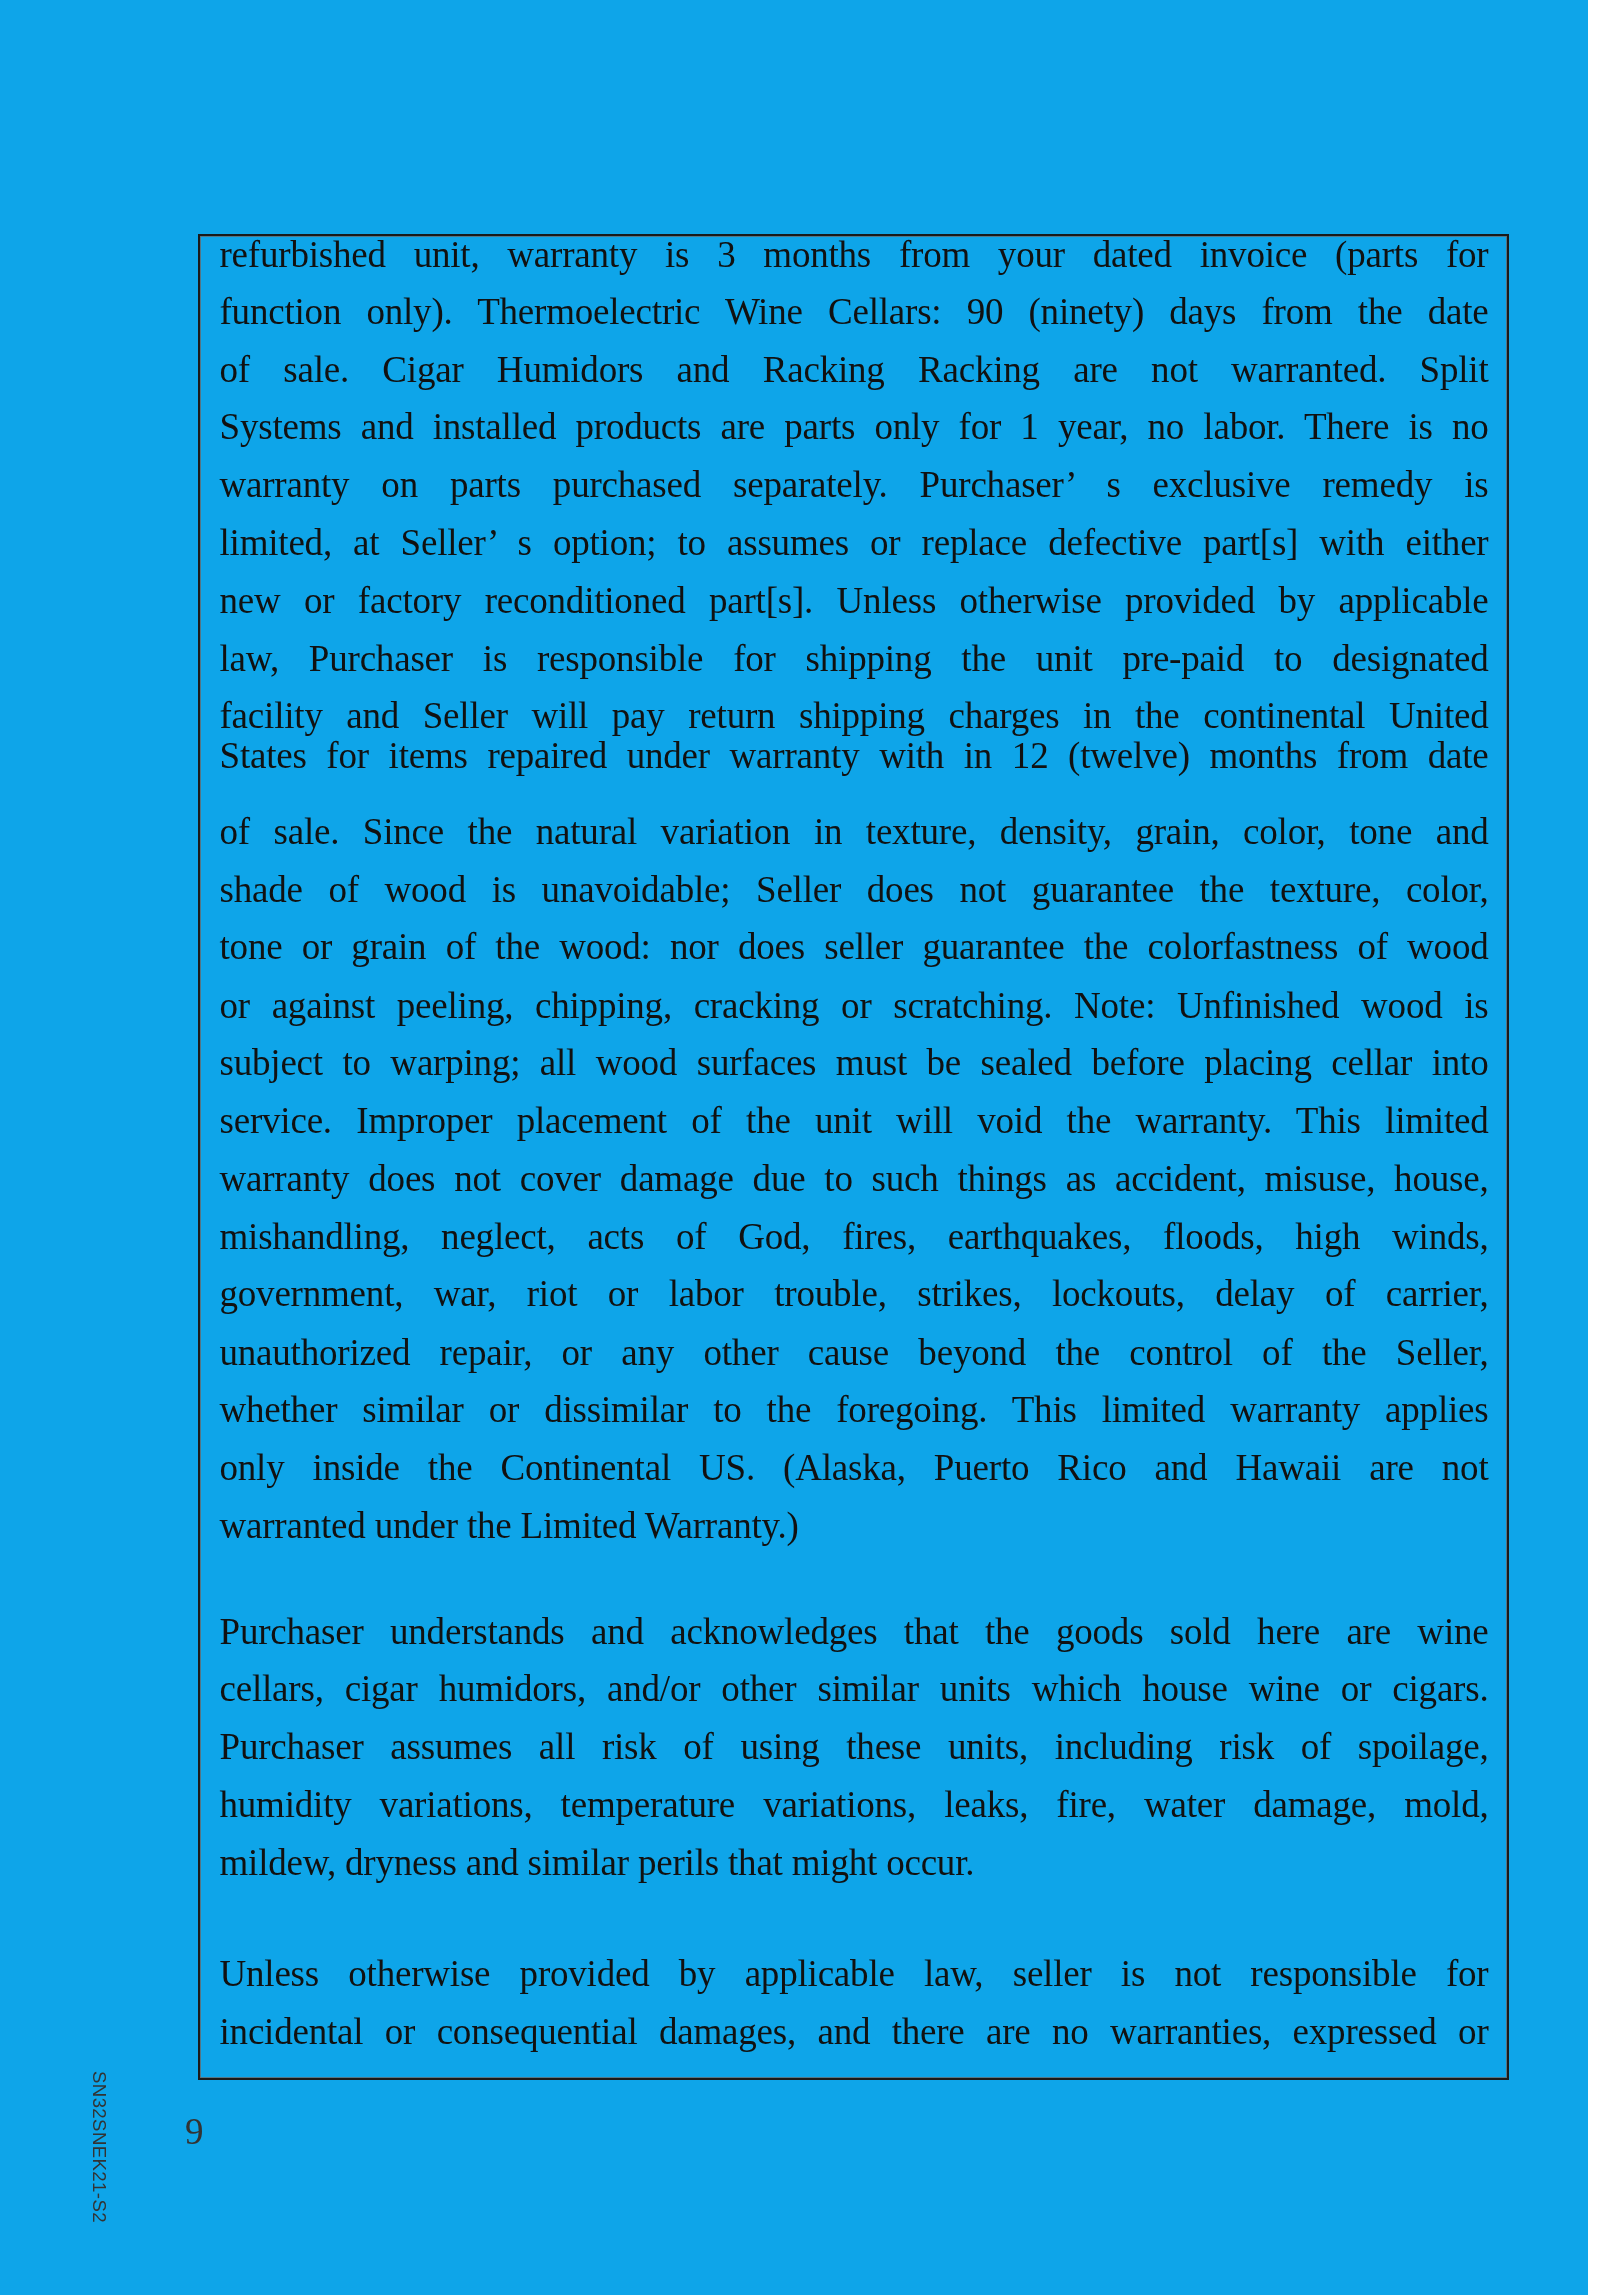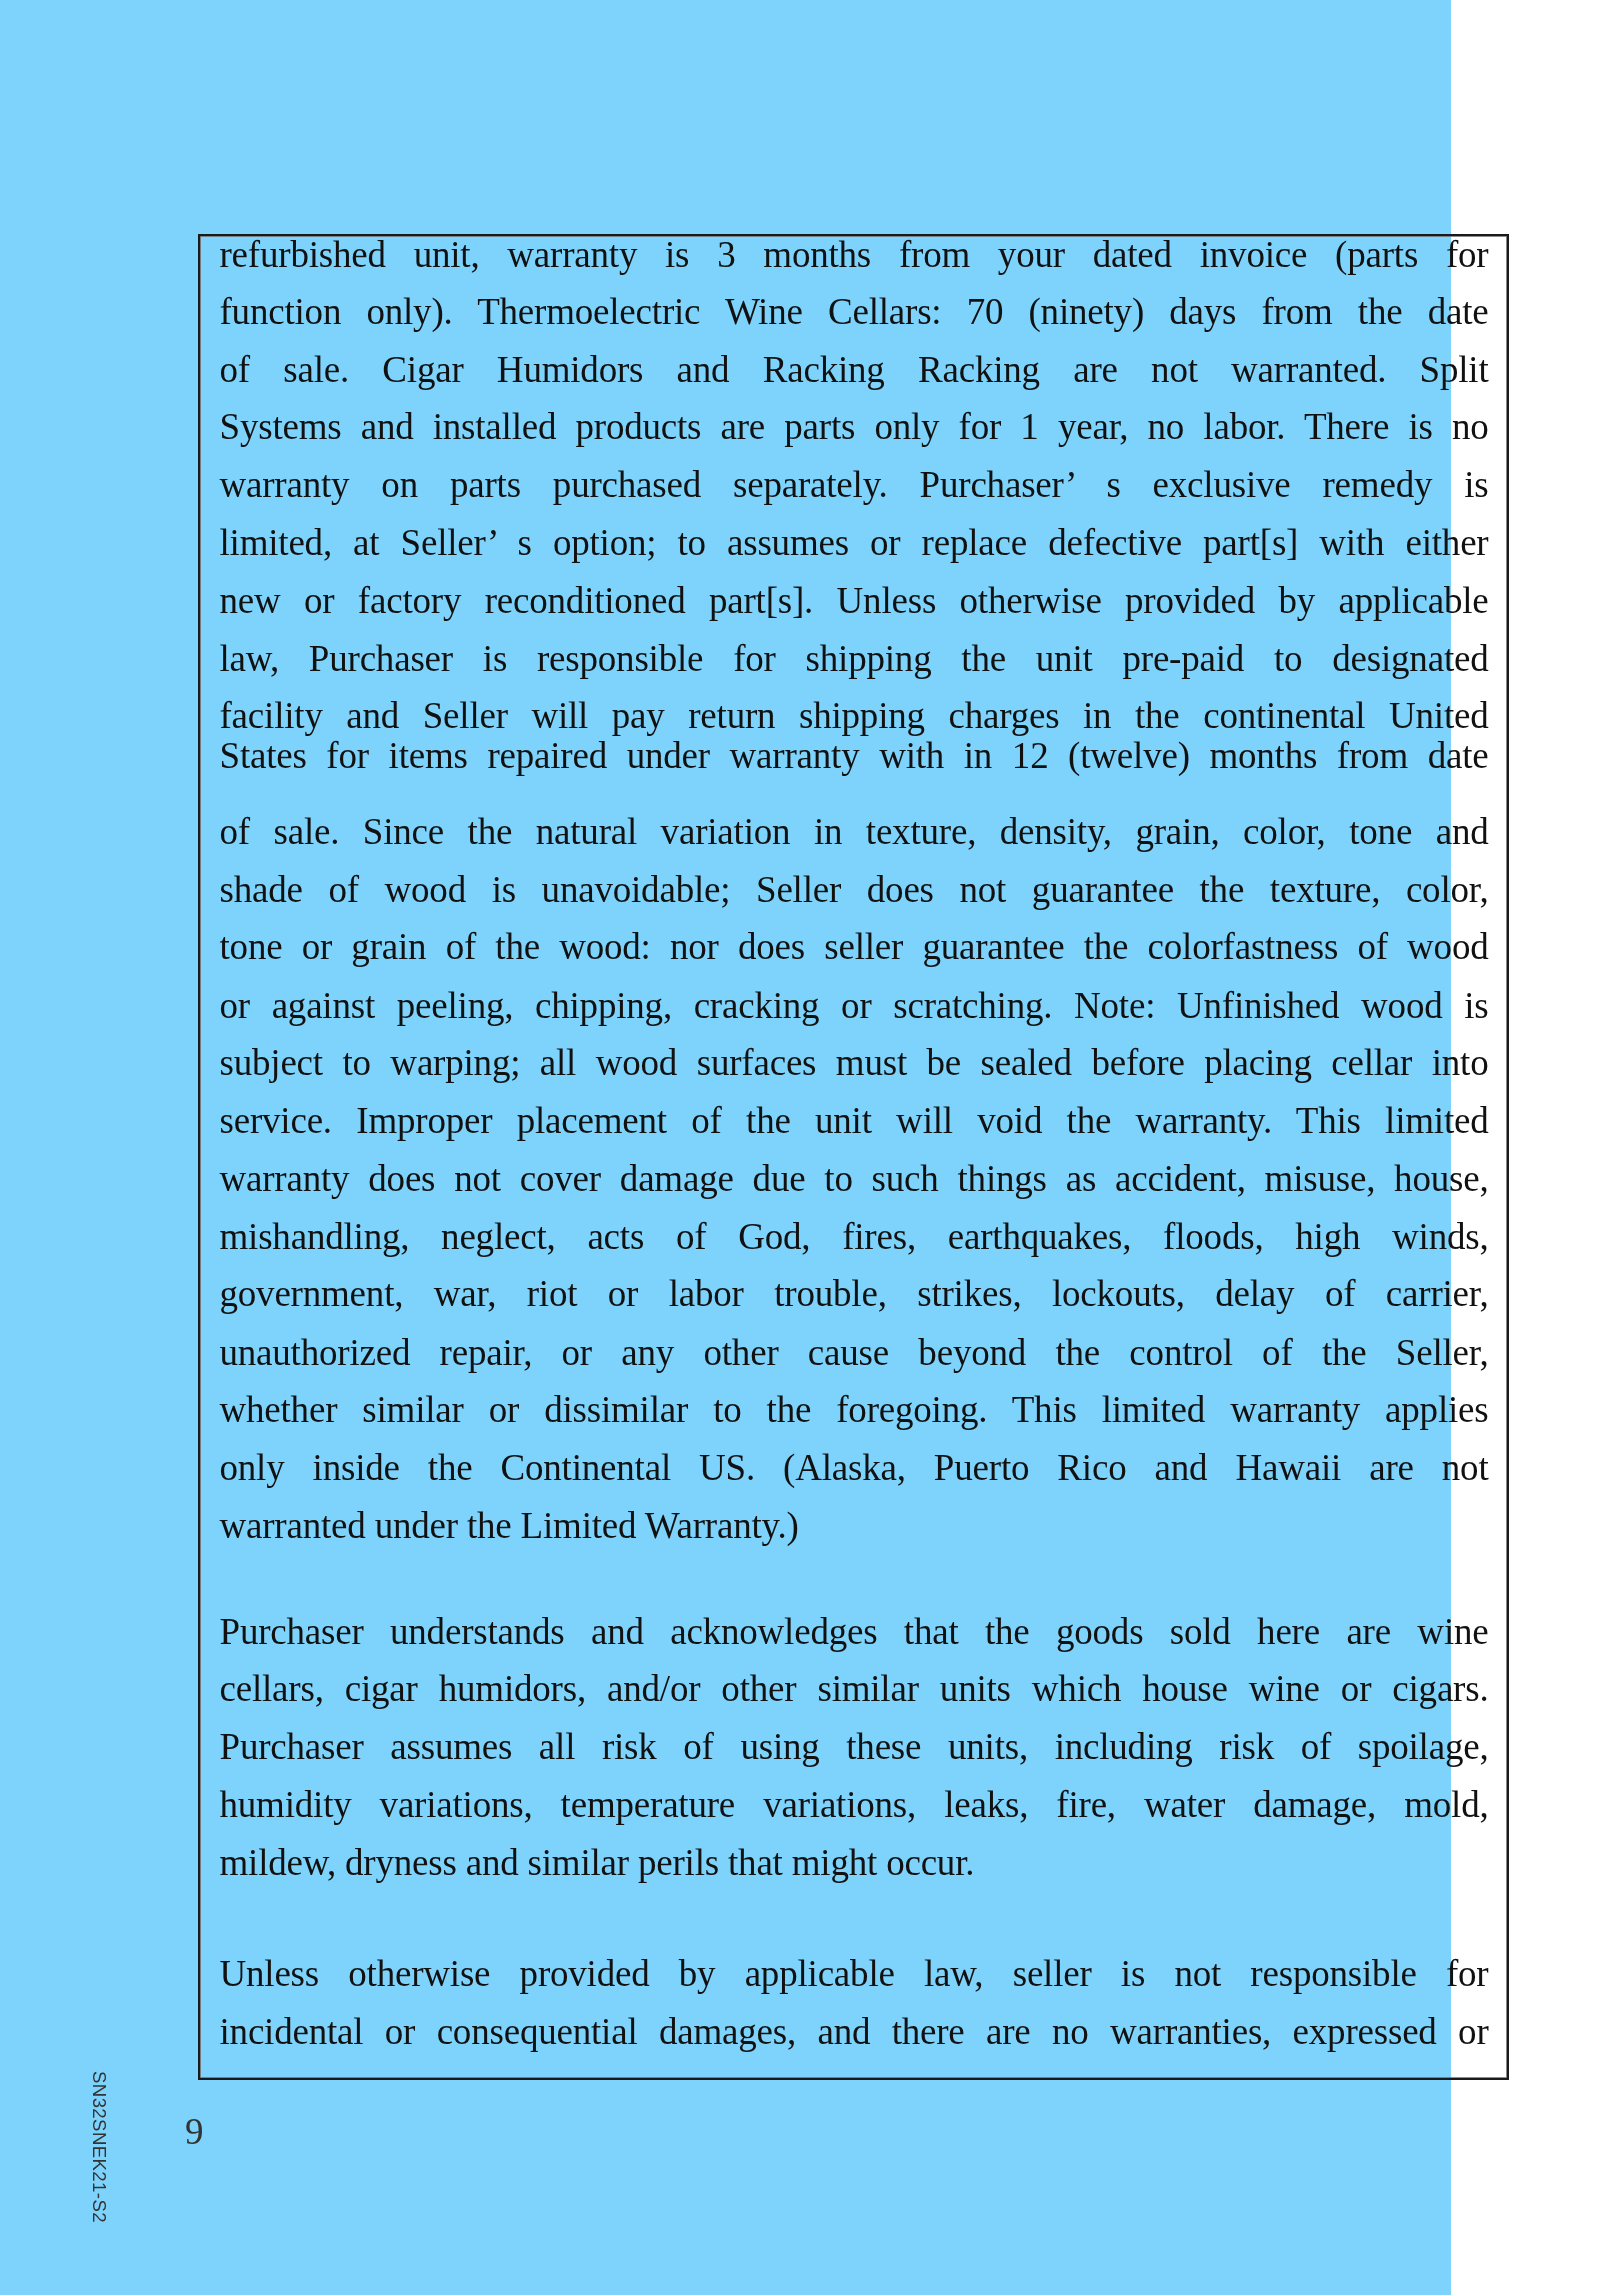--- a/index.html
+++ b/index.html
@@ -11,23 +11,23 @@
     width: 1619px;
     height: 2295px;
     position: relative;
     overflow: hidden;
     font-family: "Liberation Serif", "DejaVu Serif", serif;
     color: #111111;
   }
   .page {
     position: absolute;
     left: 0; top: 0;
-    width: 1451px;
+    width: 1588px;
     height: 2295px;
-    background: #7dd3fc;
+    background: #0ea5e9;
     text-decoration: underline;
   }
   .frame {
     position: absolute;
     left: 198px;
     top: 234px;
     width: 1307px;
     height: 1842px;
     border: 2.4px solid #1a1a1a;
     box-shadow: inset 0 0 0 0.8px #6a6a6a;
@@ -81,21 +81,21 @@
 </style>
 </head>
 <body>
 
 <div class="page">
 
   <div class="frame">
     <div class="lines">
 
       <div class="line" style="top:-10.5px">refurbished unit, warranty is 3 months from your dated invoice (parts for</div>
-      <div class="line" style="top:47px">function only). Thermoelectric Wine Cellars: 70 (ninety) days from the date</div>
+      <div class="line" style="top:47px">function only). Thermoelectric Wine Cellars: 90 (ninety) days from the date</div>
       <div class="line" style="top:105px">of sale. Cigar Humidors and Racking Racking are not warranted. Split</div>
       <div class="line" style="top:162px">Systems and installed products are parts only for 1 year, no labor. There is no</div>
       <div class="line" style="top:220px">warranty on parts purchased separately. Purchaser’ s exclusive remedy is</div>
       <div class="line" style="top:278px">limited, at Seller’ s option; to assumes or replace defective part[s] with either</div>
       <div class="line" style="top:336px">new or factory reconditioned part[s]. Unless otherwise provided by applicable</div>
       <div class="line" style="top:394px">law, Purchaser is responsible for shipping the unit pre-paid to designated</div>
       <div class="line" style="top:451px">facility and Seller will pay return shipping charges in the continental United</div>
       <div class="line" style="top:491px">States for items repaired under warranty with in 12 (twelve) months from date</div>
       <div class="line" style="top:567px">of sale. Since the natural variation in texture, density, grain, color, tone and</div>
       <div class="line" style="top:625px">shade of wood is unavoidable; Seller does not guarantee the texture, color,</div>

